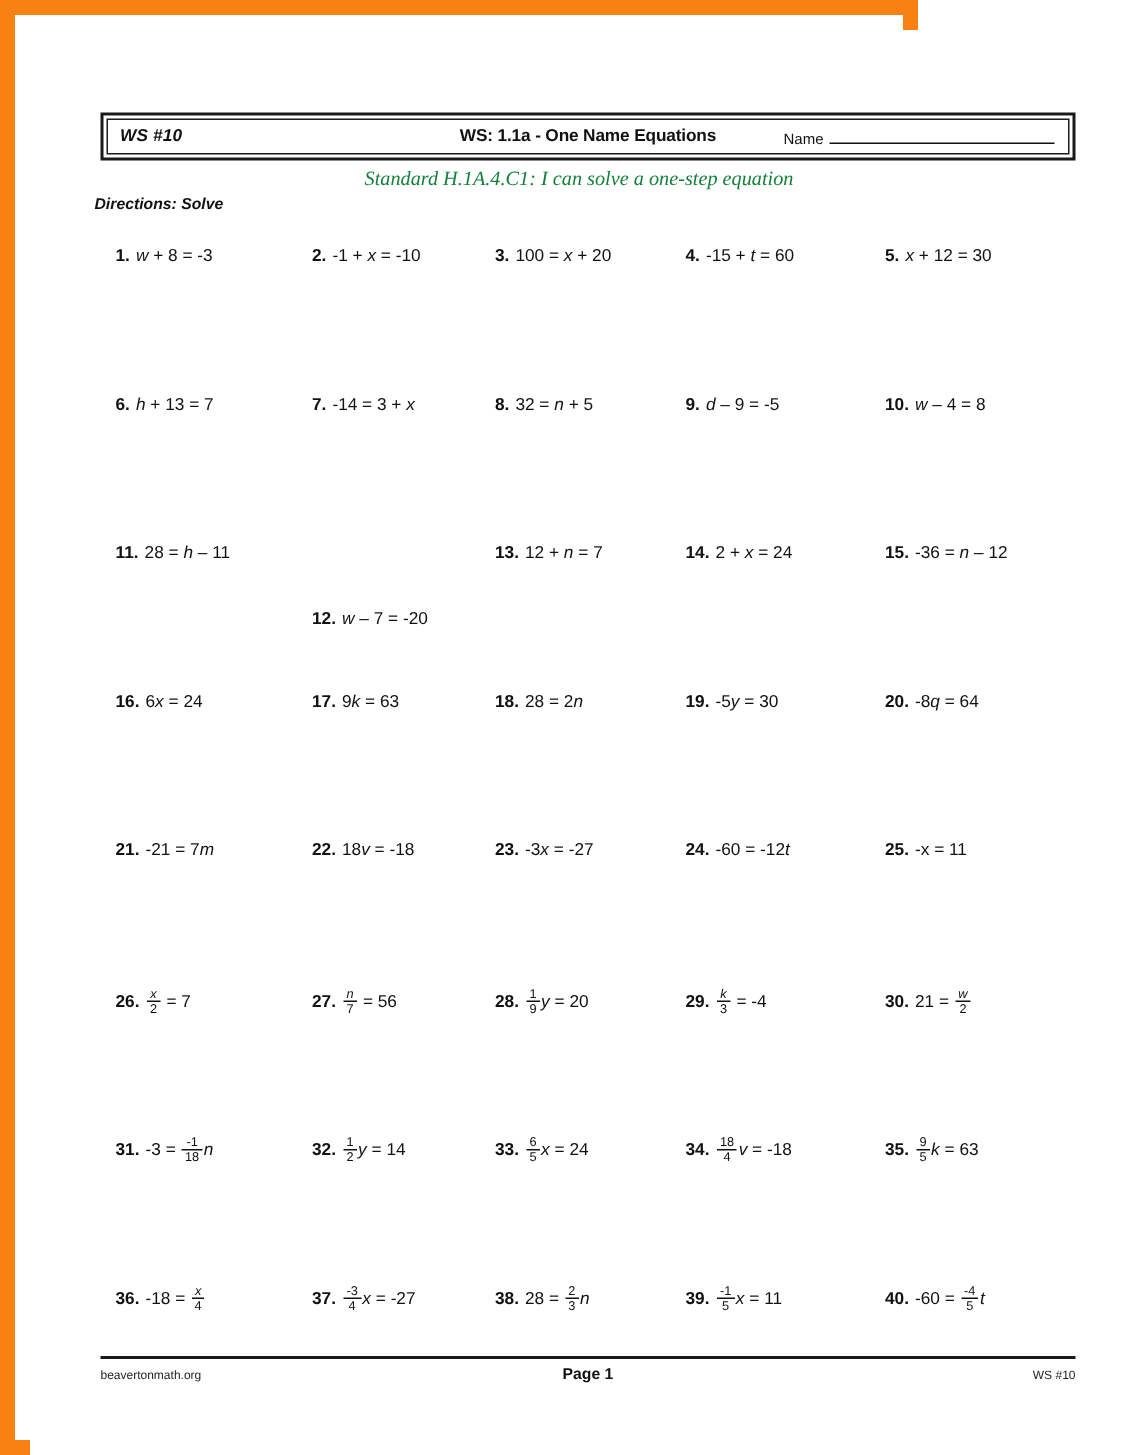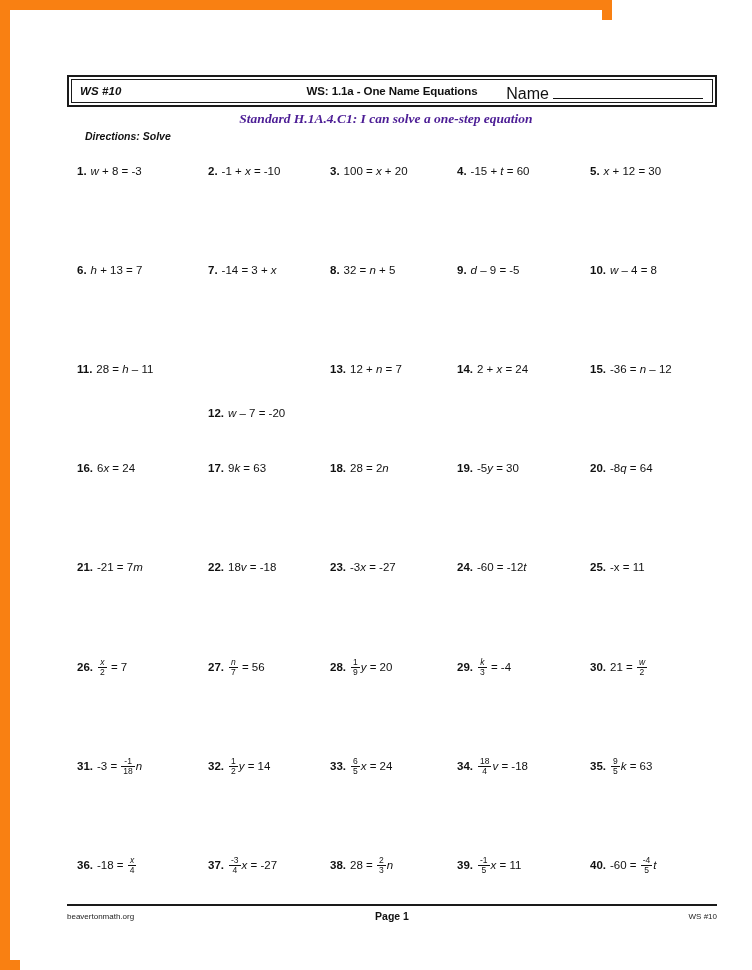--- a/index.html
+++ b/index.html
@@ -69,21 +69,21 @@
     text-align: center;
     font-size: 11.5px;
     font-weight: bold;
     color: #111;
     letter-spacing: -.1px;
   }
   #header-name-wrap {
     position: absolute;
     right: 12px;
     top: 8px;
-    font-size: 16px;
+    font-size: 10px;
     color: #111;
     white-space: nowrap;
   }
   #header-name-label { color: #111; }
   #header-name-line {
     display: inline-block;
     width: 150px;
     border-bottom: 1.5px solid #111;
     height: 10px;
     margin-left: 4px;
@@ -93,28 +93,27 @@
   
   #standard-line {
     position: absolute;
     left: 0;
     right: 0;
     top: 91px;
     text-align: center;
     font-family: "Liberation Serif", serif;
     font-style: italic;
     font-size: 13.5px;
-    color: #4c1d95;
-    font-weight: bold;
+    color: #15803d;
   }
 
   
   #directions {
     position: absolute;
-    left: 65px;
+    left: 43px;
     top: 110px;
     font-size: 10.5px;
     font-weight: bold;
     font-style: italic;
     color: #111;
   }
 
   
   #problem-grid {
     position: absolute;

